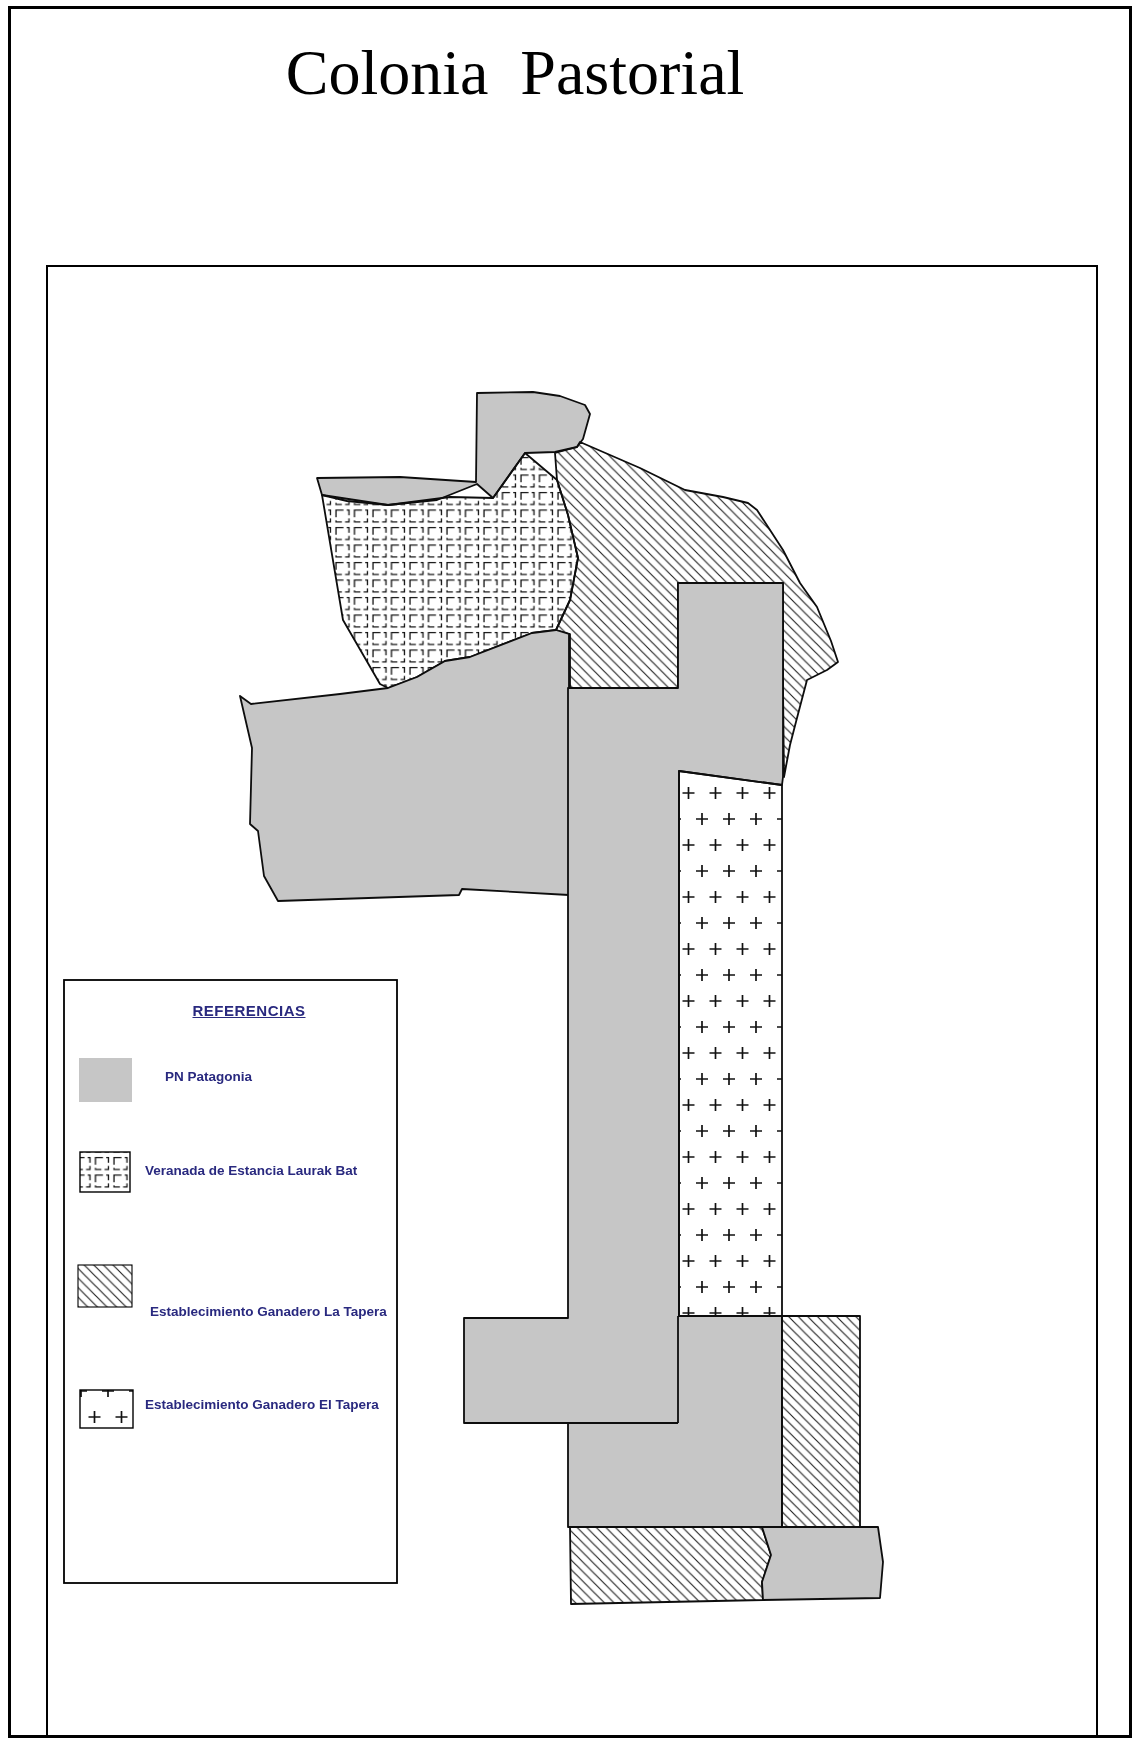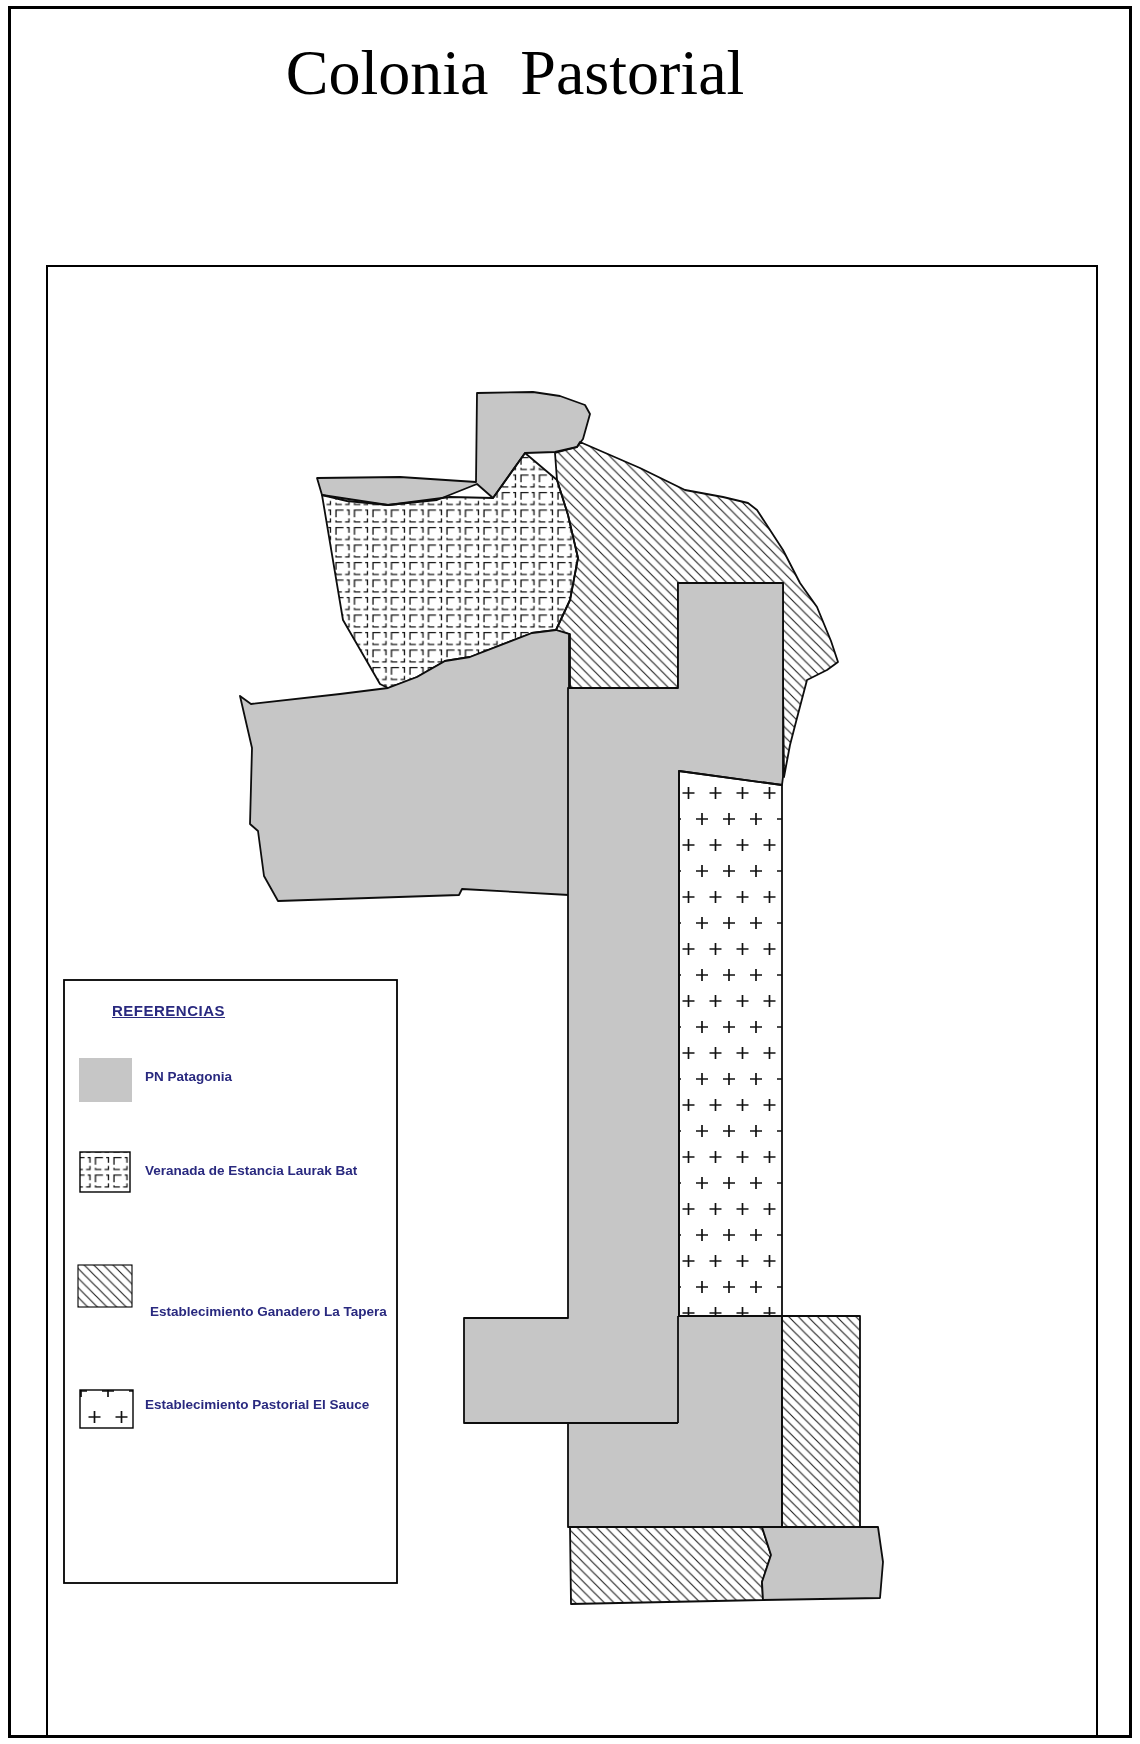--- a/index.html
+++ b/index.html
@@ -19,34 +19,34 @@
     white-space:pre;
   }
   #title1{left:0;top:36px;width:1030px;font-size:64px;}
   #title2{left:0;top:120px;width:1075px;font-size:70px;}
   .legend-text{
     position:absolute;
     color:#29297f;
     font-weight:bold;
   }
   #legend-title{
-    left:76px;top:1002px;width:306px;
-    text-align:left;
+    left:60px;top:1002px;width:306px;
+    text-align:center;
     font-size:15px;
     text-decoration:underline;
     letter-spacing:0.5px;
     padding-left:36px;
   }
   .legend-label{
     left:145px;
     font-size:13.5px;
     line-height:16px;
     white-space:nowrap;
   }
-  #label-0{top:1069px;}
+  #label-0{top:1069px;margin-left:20px;}
   #label-1{top:1163px;text-align:center;}
   #label-2{top:1304px;left:150px;}
   #label-3{top:1397px;}
 </style>
 </head>
 <body>
 
 <div id="page">
 
   <svg id="mapsvg" width="1140" height="1744" viewBox="0 0 1140 1744">
@@ -109,15 +109,15 @@
     <rect x="78" y="1265" width="54" height="42" fill="url(#diagHatch)" stroke="#000000" stroke-width="1.1"></rect>
     <rect x="80" y="1390" width="53" height="38" fill="url(#plusPat)" stroke="#000000" stroke-width="1.4"></rect>
   </svg>
 
   <div id="title1" class="title-line">Colonia  Pastorial</div>
 
   <div id="legend-title" class="legend-text">REFERENCIAS</div>
   <div id="label-0" class="legend-text legend-label">PN Patagonia</div>
   <div id="label-1" class="legend-text legend-label">Veranada de Estancia Laurak Bat</div>
   <div id="label-2" class="legend-text legend-label">Establecimiento Ganadero La Tapera</div>
-  <div id="label-3" class="legend-text legend-label">Establecimiento Pastorial El Sauce</div>
+  <div id="label-3" class="legend-text legend-label">Establecimiento Ganadero El Tapera</div>
 
 </div>
 
 </body></html>

